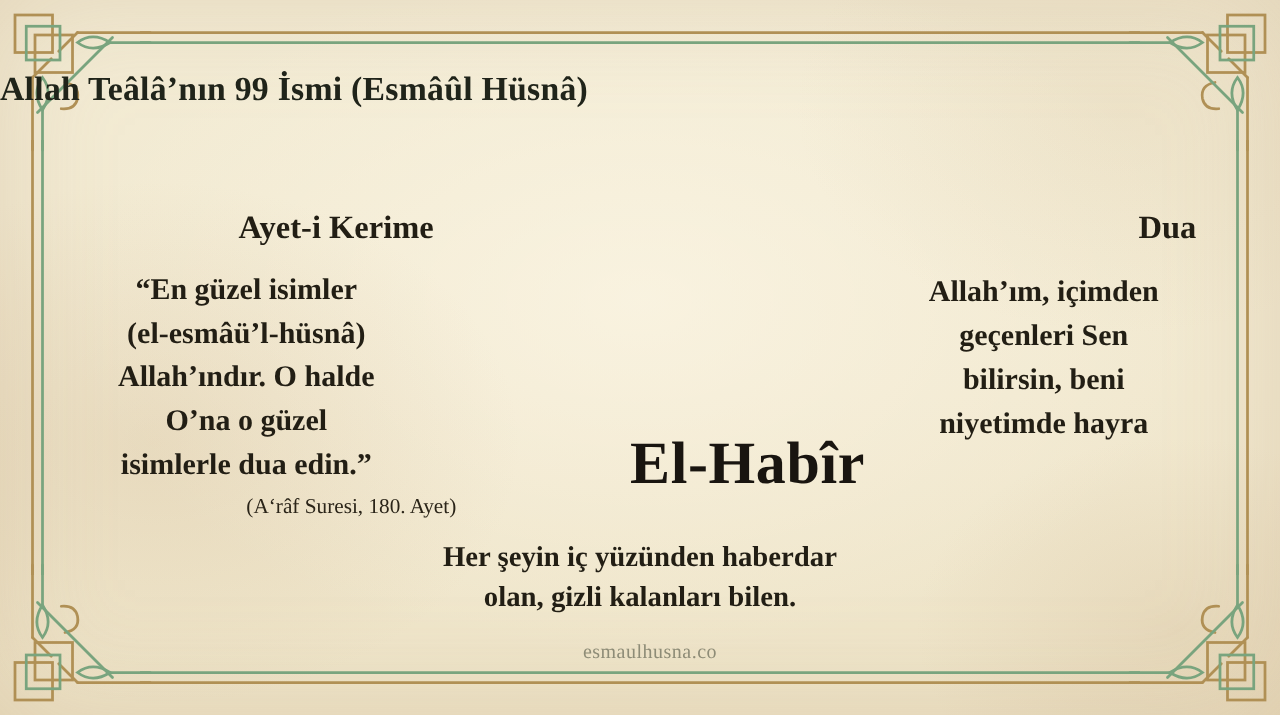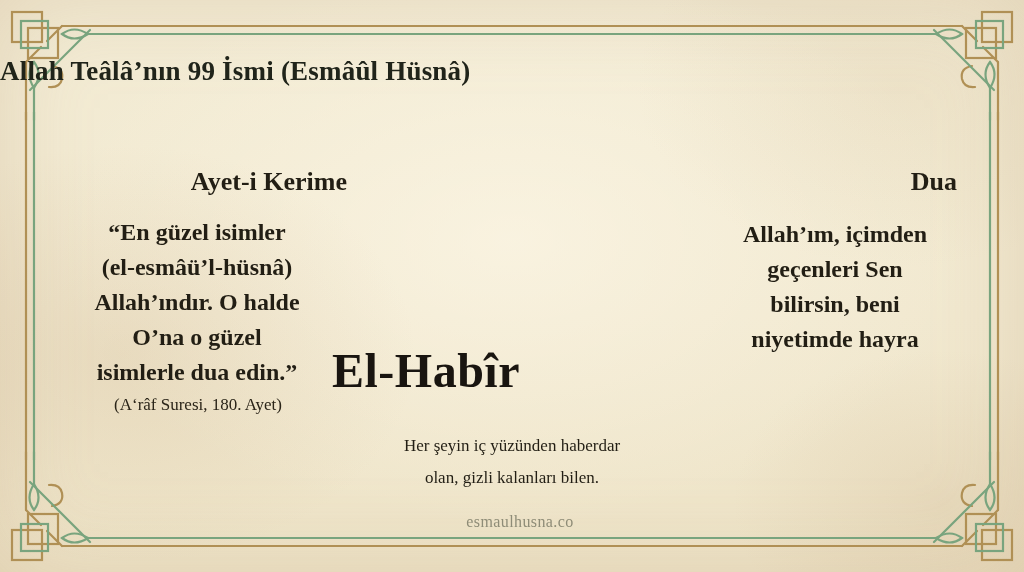--- a/index.html
+++ b/index.html
@@ -27,40 +27,40 @@
     position:absolute;width:300px;text-align:right;top:167px;
     font-size:26px;font-weight:bold;color:#221e14;line-height:30px;
   }
   .heading-left{left:47px;}
   .heading-right{left:657px;}
   .text-block{position:absolute;width:300px;text-align:center;color:#221e14;}
   .verse-lines{left:47px;top:215px;}
   .prayer-lines{left:685px;top:217px;}
   .text-block .line{font-size:24px;font-weight:bold;line-height:35px;}
   .verse-source{
-    position:absolute;left:48px;top:393px;width:300px;text-align:center;
+    position:absolute;left:65px;top:393px;width:300px;text-align:right;
     font-size:17px;color:#2a2418;line-height:24px;font-weight:normal;
   }
   .arabic-name{
     position:absolute;left:332px;top:128px;width:360px;height:215px;
     display:flex;align-items:center;justify-content:center;
     font-family:"DejaVu Sans", sans-serif;
     font-size:110px;font-weight:bold;color:#186048;
     -webkit-text-stroke:1.2px #c3a768;
     text-shadow:0 1px 0 rgba(120,90,40,.25);
     direction:rtl;
   }
   .latin-name{
-    position:absolute;left:332px;top:345px;width:360px;text-align:left;
+    position:absolute;left:332px;top:345px;width:360px;text-align:right;
     font-size:48px;font-weight:bold;color:#191510;line-height:52px;letter-spacing:.5px;
   }
   .meaning{
     position:absolute;left:312px;top:430px;width:400px;text-align:center;color:#221e14;
   }
-  .meaning .line{font-size:17px;font-weight:normal;line-height:32px;}
+  .meaning .line{font-size:23px;font-weight:bold;line-height:32px;}
   .watermark{
     position:absolute;left:16px;right:0;top:512px;text-align:center;
     font-size:16px;color:#8e8c77;line-height:19px;letter-spacing:.4px;
   }
 </style>
 </head>
 <body>
 
 <div class="card">
 

